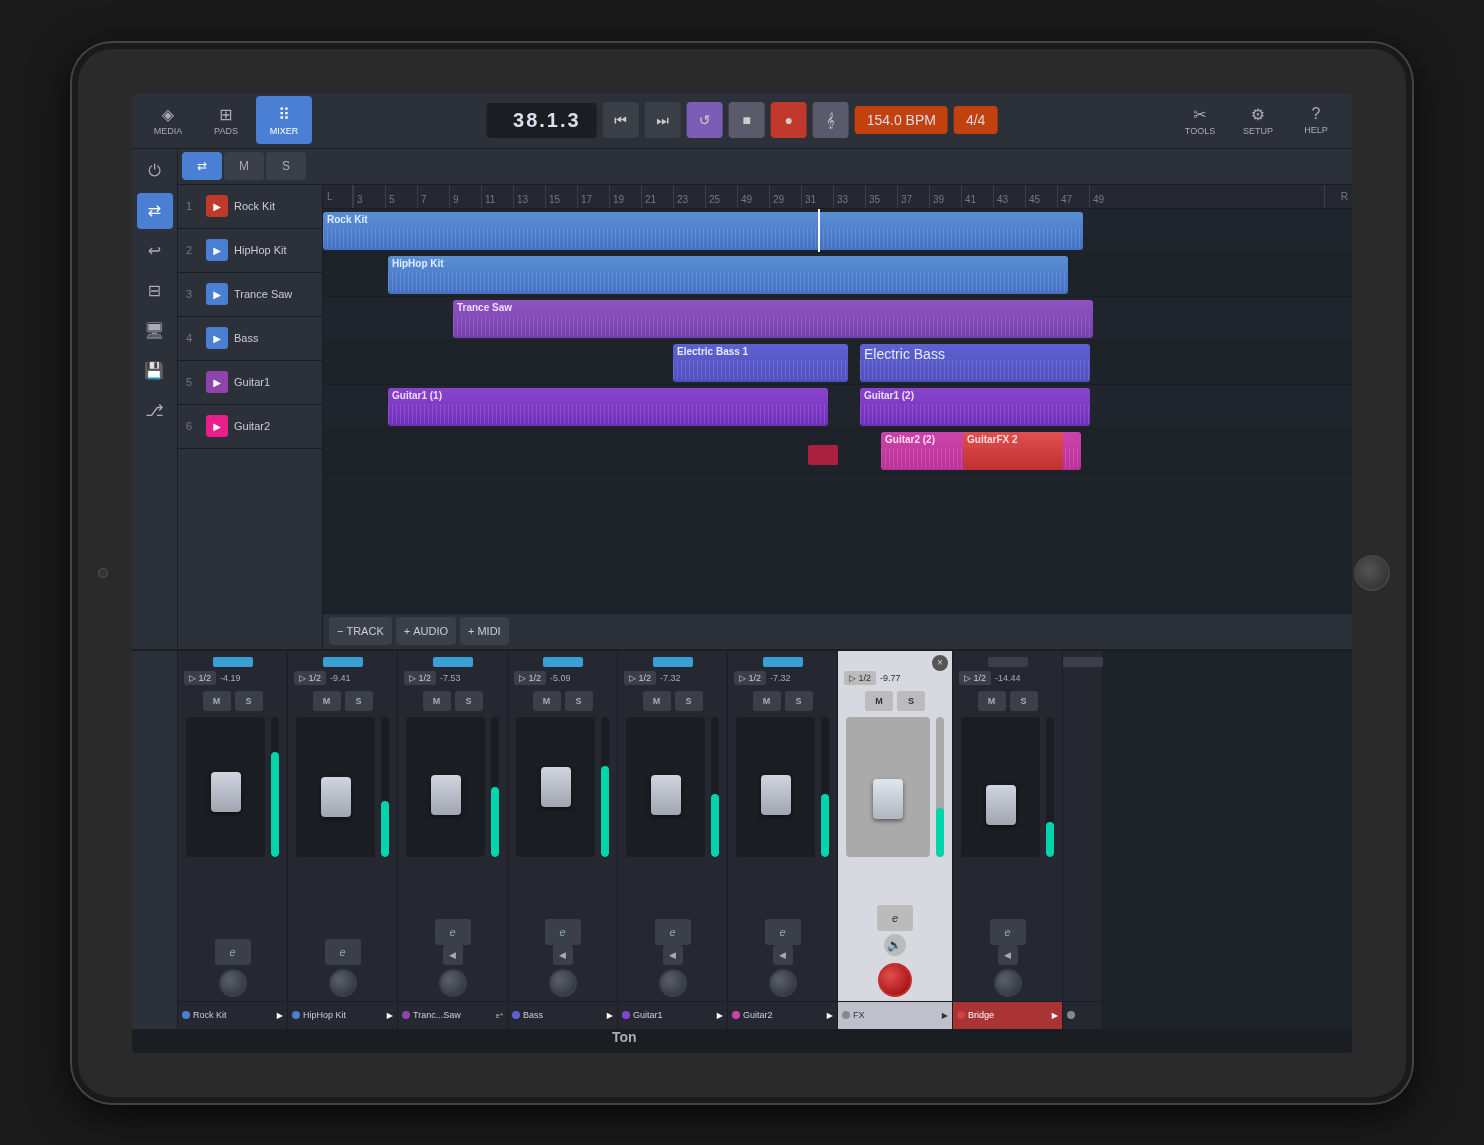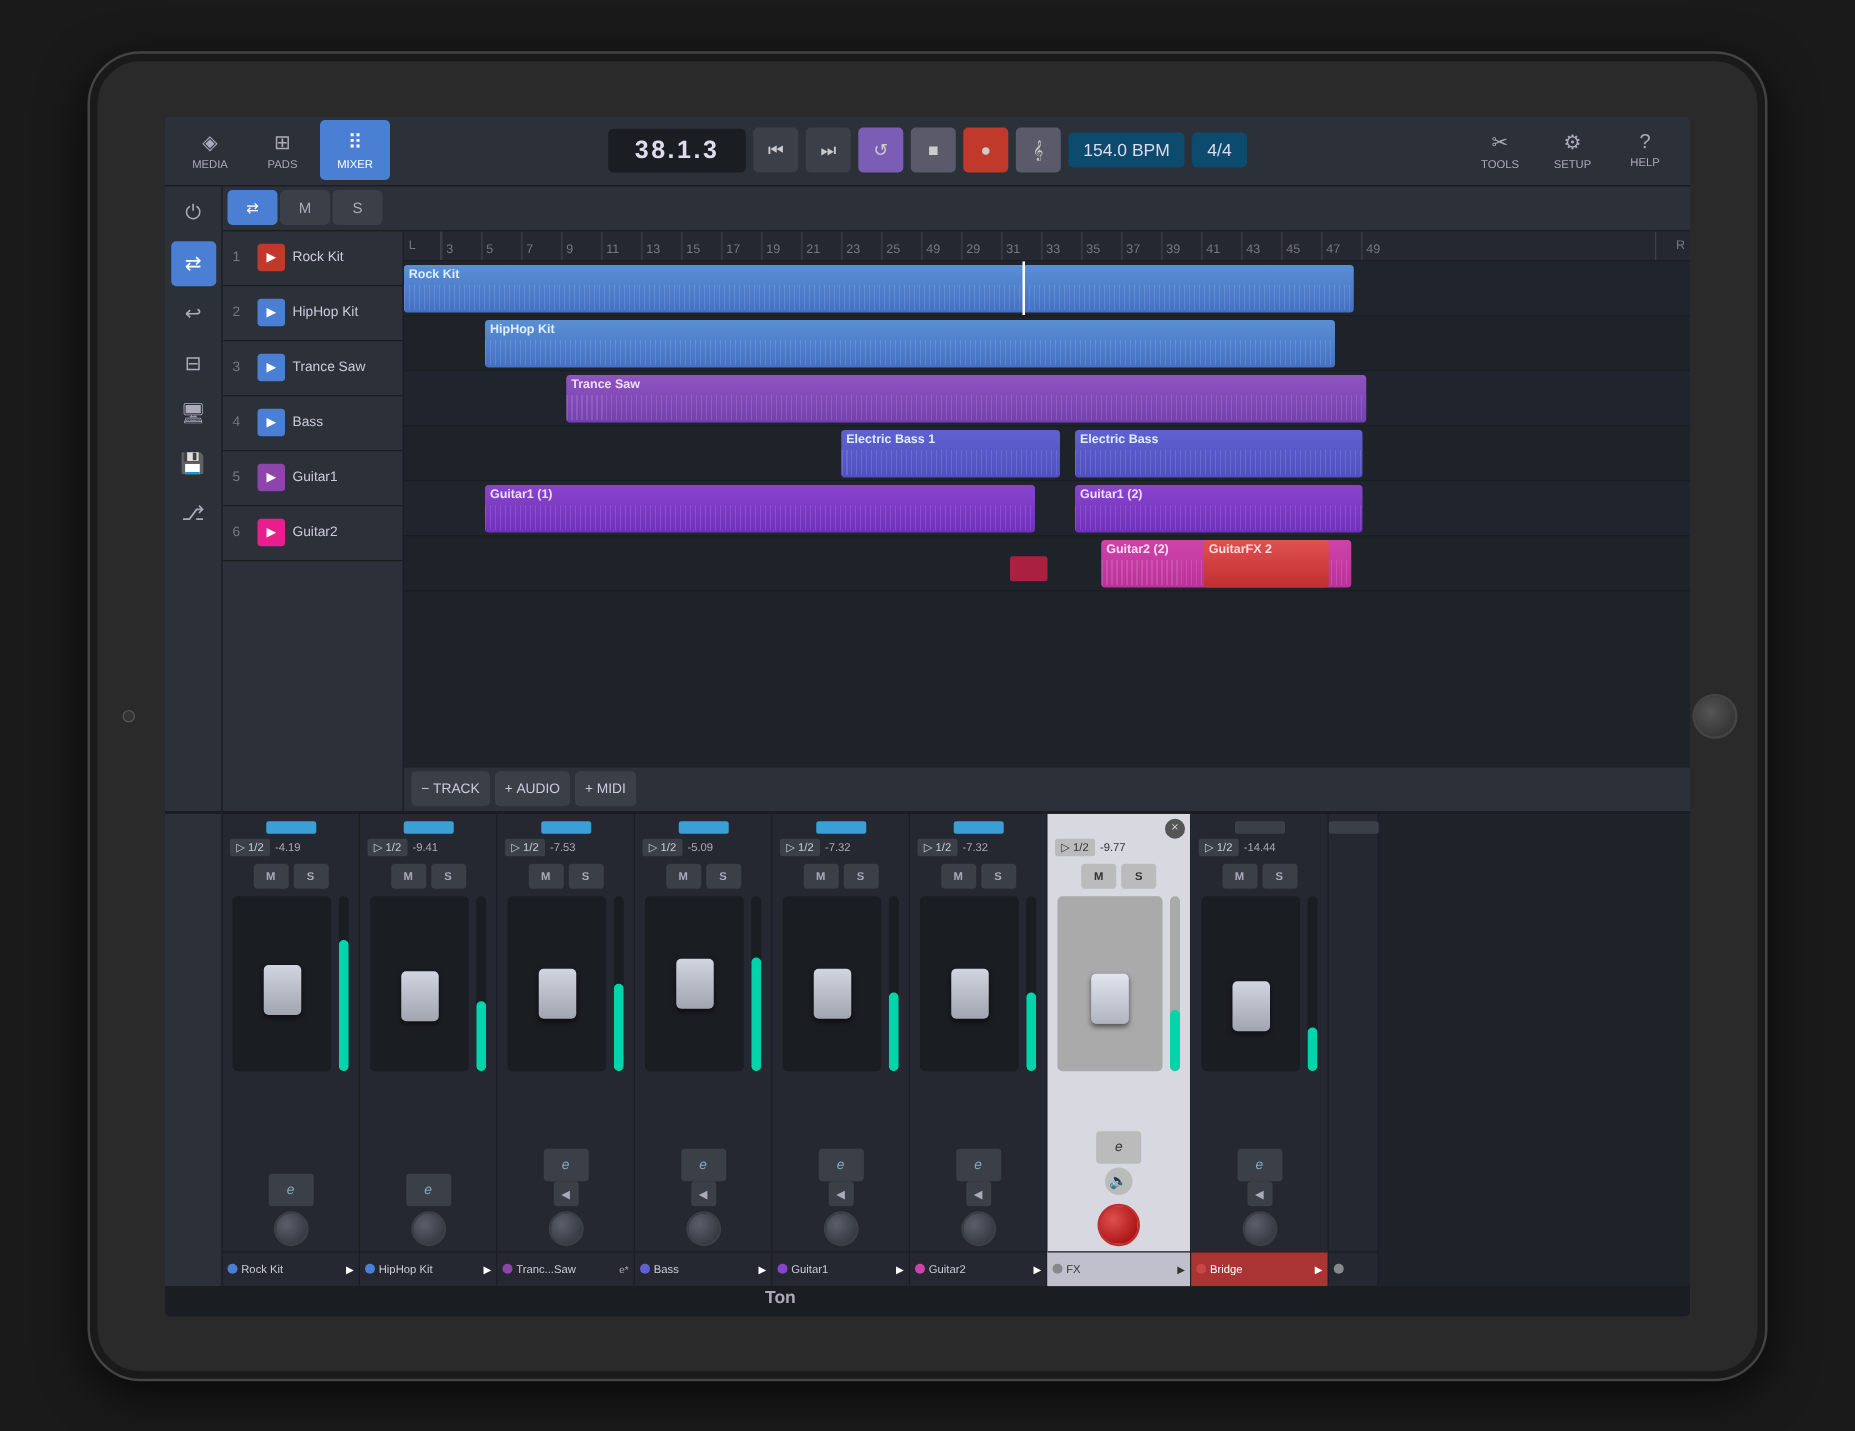--- a/index.html
+++ b/index.html
@@ -75,40 +75,40 @@
     }
     .time-display {
       background: #1a1d22;
       color: #dde;
       font-size: 20px;
       font-weight: bold;
       padding: 6px 16px;
       border-radius: 4px;
       letter-spacing: 2px;
       min-width: 110px;
-      text-align: center;
+      text-align: right;
     }
     .transport-btn {
       width: 36px;
       height: 36px;
       background: #3a3f48;
       border-radius: 4px;
       display: flex;
       align-items: center;
       justify-content: center;
       cursor: pointer;
       color: #ccc;
       font-size: 14px;
     }
     .transport-btn.loop { background: #7c5db5; }
     .transport-btn.stop { background: #5a5a6a; }
     .transport-btn.record { background: #c0392b; }
     .transport-btn.metro { background: #5a5a6a; }
     .bpm-display {
-      background: #0c4a6e;
+      background: #c2410c;
       color: #dde;
       font-size: 14px;
       padding: 6px 12px;
       border-radius: 4px;
       text-align: center;
     }
     .toolbar-right {
       display: flex;
       align-items: center;
       gap: 2px;
@@ -713,21 +713,21 @@
                     <div class="clip-waves"></div>
                   </div>
                 </div>
 
                 <div class="track-row">
                   <div class="clip clip-bass" style="left:350px;width:175px">
                     <span style="font-size:10px;font-weight:bold">Electric Bass 1</span>
                     <div class="clip-waves"></div>
                   </div>
                   <div class="clip clip-bass" style="left:537px;width:230px">
-                    <span style="font-size:10px;font-weight:bold">Electric Bass</span>
+                    <span style="font-size:14px;font-weight:normal">Electric Bass</span>
                     <div class="clip-waves"></div>
                   </div>
                 </div>
 
                 <div class="track-row">
                   <div class="clip clip-guitar" style="left:65px;width:440px">
                     <span style="font-size:10px;font-weight:bold">Guitar1 (1)</span>
                     <div class="clip-waves"></div>
                   </div>
                   <div class="clip clip-guitar" style="left:537px;width:230px">

